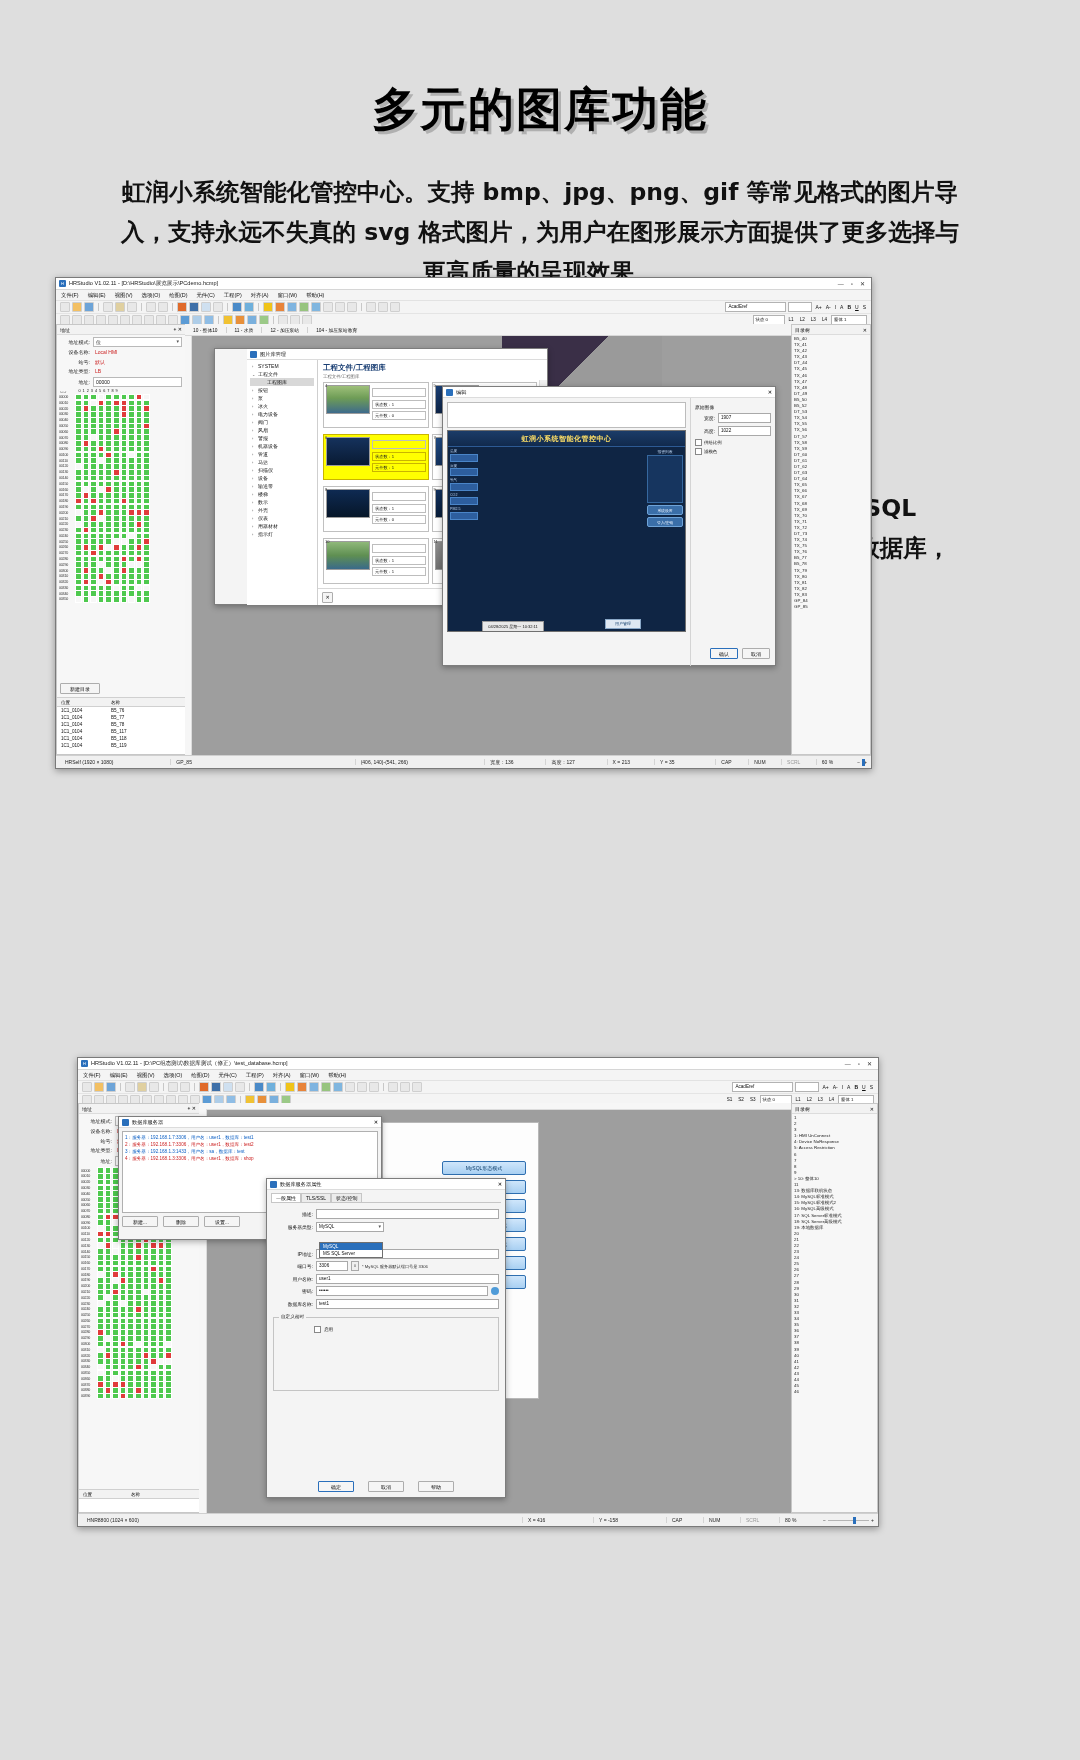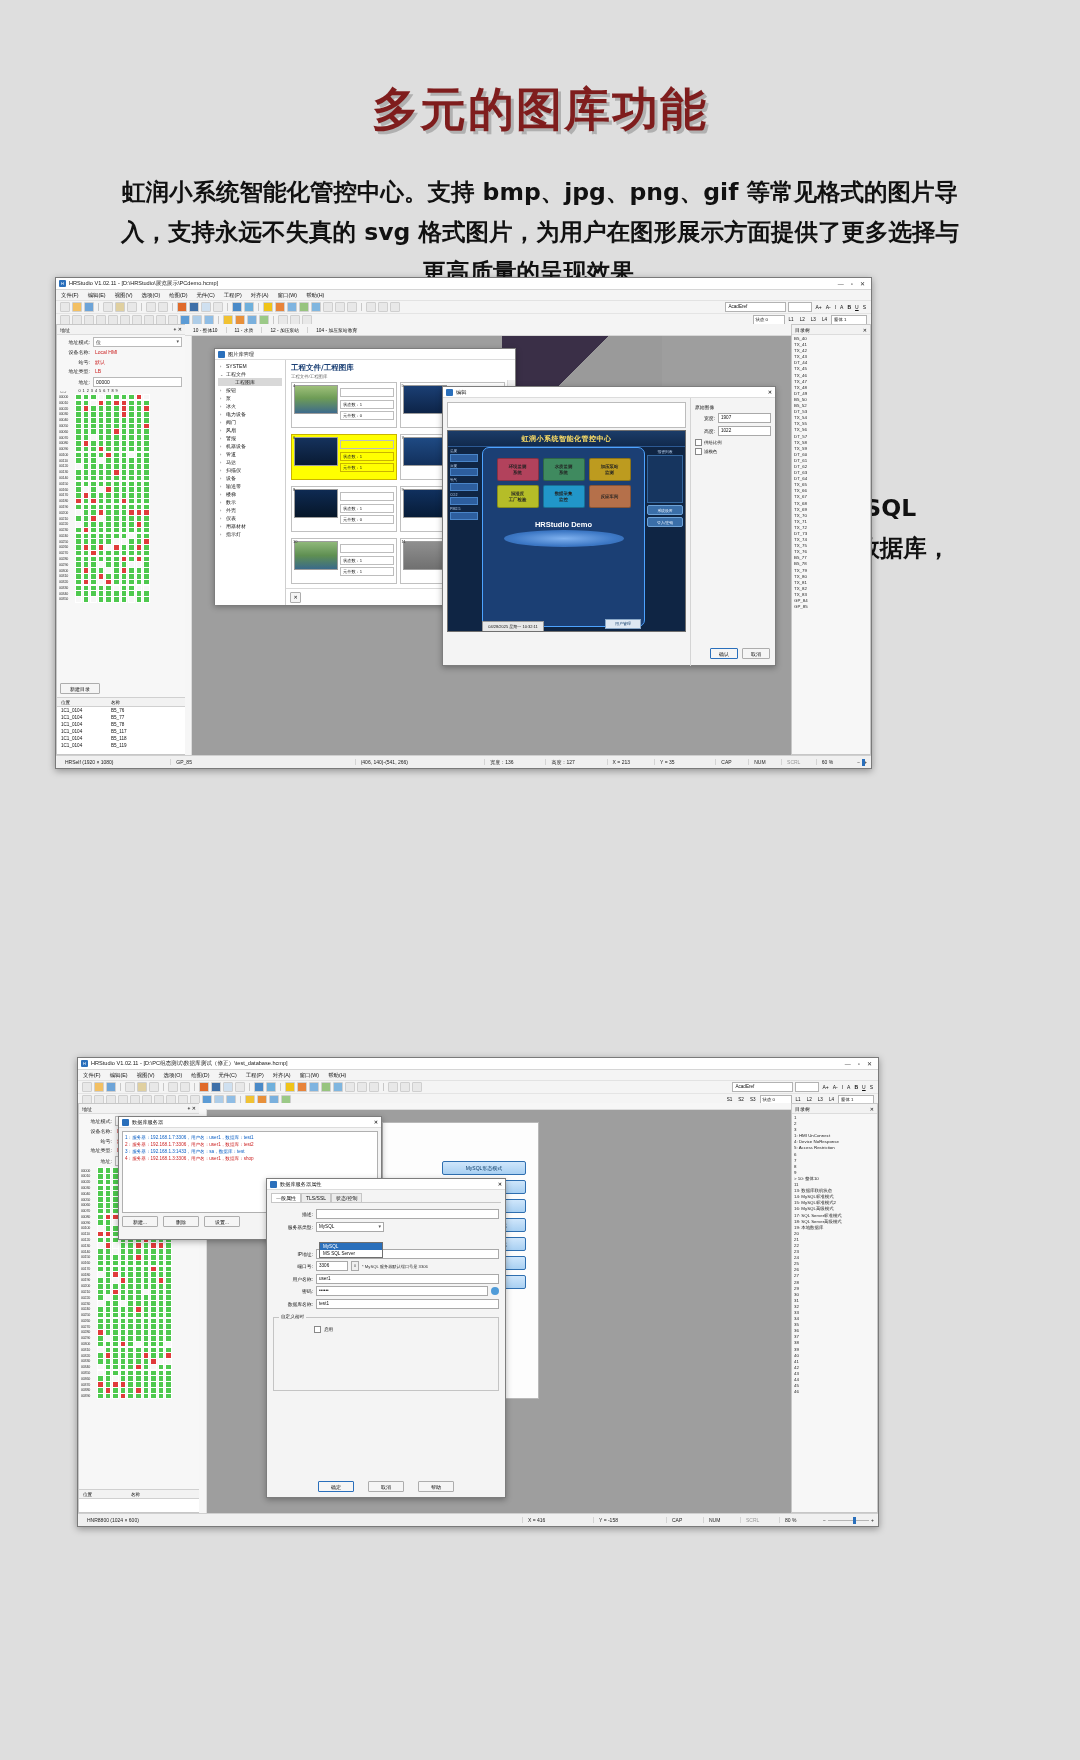--- a/index.html
+++ b/index.html
@@ -8,21 +8,21 @@
     width:1080px;height:1760px;
     background:#dedede;
     font-family:"Liberation Sans","DejaVu Sans",sans-serif;
     overflow:hidden;
     position:relative;
   }
   
   .section-heading{
     text-align:center;
     font-weight:bold;
-    color:#7f1d1d;
+    color:#000000;
     letter-spacing:2px;
     text-shadow:3px 3px 0 rgba(120,120,120,.45);
     font-family:"DejaVu Sans","Liberation Sans",sans-serif;
   }
   #heading-1{font-size:46px;padding-top:48px;}
   #heading-2{font-size:46px;padding-top:16px;}
   .section-body{
     text-align:center;
     font-size:23.5px;
     line-height:40px;
@@ -897,21 +897,21 @@
         <div>TX_79</div>
         <div>TX_80</div>
         <div>TX_81</div>
         <div>TX_82</div>
         <div>TX_83</div>
         <div>GP_84</div>
         <div>GP_85</div>
       </div>
   </div>
 
-  <div class="dlg" style="left:158px;top:70px;width:300px;height:255px;">
+  <div class="dlg" style="left:158px;top:70px;width:300px;height:255px;padding-left:32px;">
     <div class="dlg-title">
       <span class="dicon"></span>
       <span style="flex:1 1 auto">图片库管理</span>
     </div>
     <div style="display:flex;height:calc(100% - 10px);">
       <div style="width:70px;border-right:1px solid #cfcfcf;background:#fff;overflow:hidden;">
         <div class="tree" id="lib-tree">
             <div class="ti">
               <span class="arw">›</span>
               <span>SYSTEM</span>
@@ -1115,37 +1115,20 @@
             <div class="hl">CO2</div>
               <div class="hv"></div>
             <div class="hl">PM2.5</div>
               <div class="hv"></div>
           </div>
           <div class="hmi-right">
             <div class="hr-title">报警列表</div>
             <div class="hr-box"></div>
             <div class="hmi-rbtn">系统设置</div>
             <div class="hmi-rbtn">登入/注销</div>
-          </div>
-          <div class="hmi-inner">
-            <div class="hmi-btns" id="hmi-buttons">
-                <div class="hmi-btn" style="background: rgb(178, 66, 92); white-space: pre-line;">环境监测
-系统</div>
-                <div class="hmi-btn" style="background: rgb(63, 138, 95); white-space: pre-line;">水质监测
-系统</div>
-                <div class="hmi-btn" style="background: rgb(189, 155, 31); white-space: pre-line;">加压泵站
-监测</div>
-                <div class="hmi-btn" style="background: rgb(181, 189, 40); white-space: pre-line;">温湿度
-工厂检验</div>
-                <div class="hmi-btn" style="background: rgb(33, 150, 201); white-space: pre-line;">数据采集
-监控</div>
-                <div class="hmi-btn" style="background: rgb(181, 112, 74); white-space: pre-line;">反应车间</div>
-              </div>
-            <div class="hmi-logo">HRStudio Demo</div>
-            <div class="hmi-ellipse"></div>
           </div>
           <div style="position:absolute;left:34px;bottom:-1px;width:60px;height:9px;background:#e8e8e8;border:1px solid #999;
                       font-size:4px;color:#111;line-height:9px;text-align:center;">04/28/2025  星期一  10:32:11</div>
           <div style="position:absolute;right:44px;bottom:2px;width:34px;height:8px;background:#dfe8f2;border:1px solid #8aa8c8;
                       font-size:4px;color:#14406e;line-height:8px;text-align:center;">用户管理</div>
         </div>
       </div>
       <div style="width:76px;border-left:1px solid #d4d4d4;padding:6px 4px;">
         <div style="font-size:4.8px;margin-bottom:3px;">原始图像</div>
         <div class="form-row">

